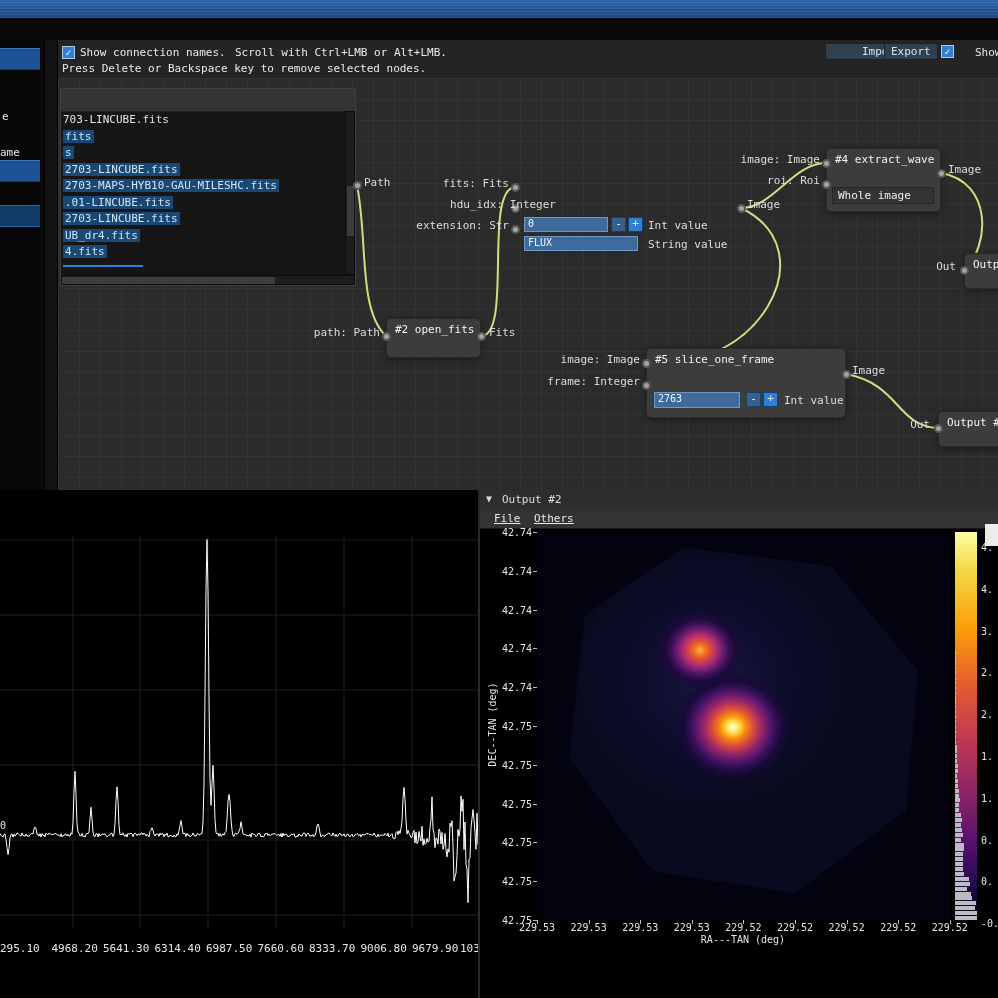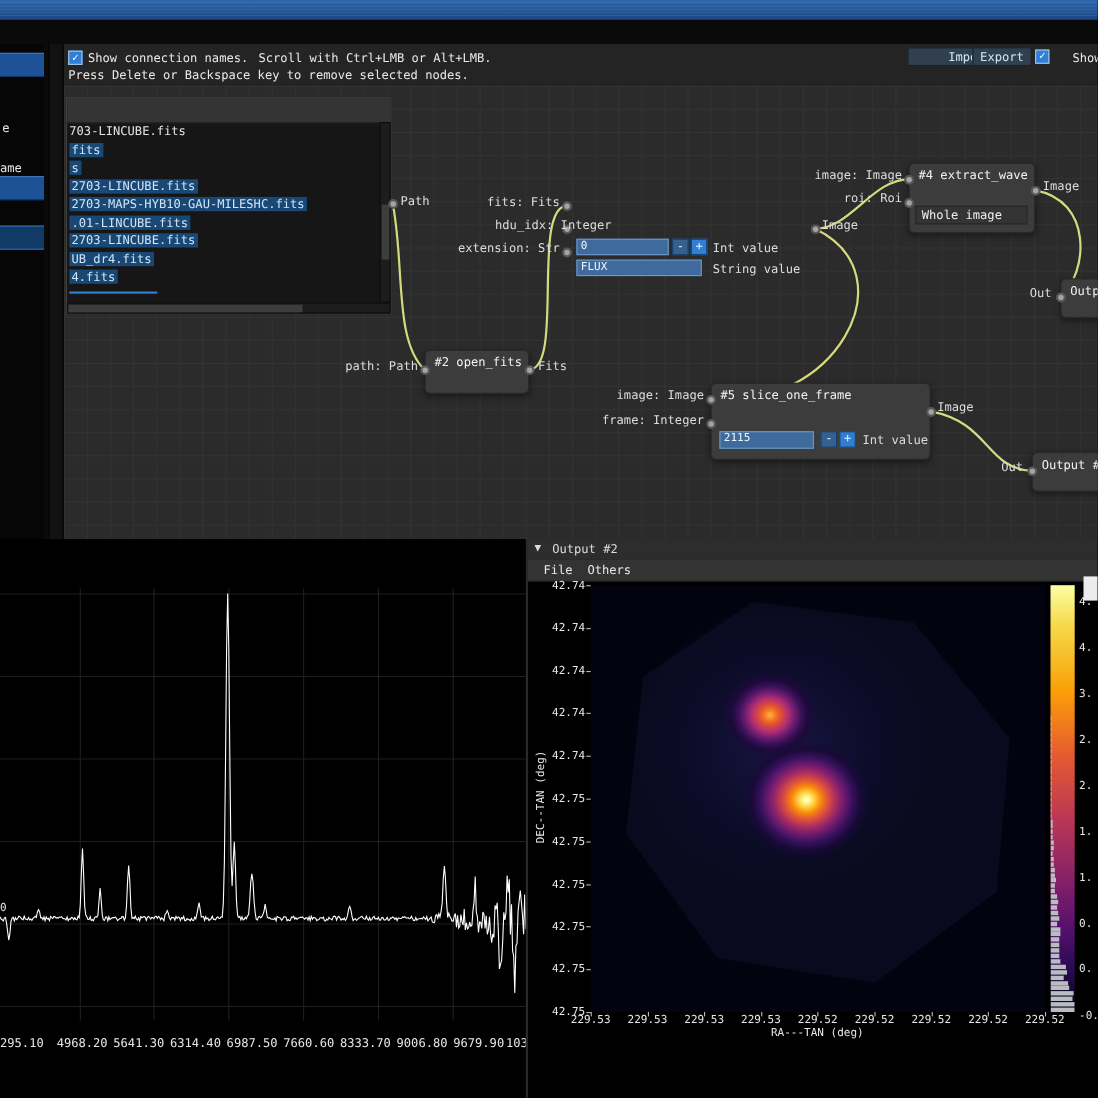--- a/index.html
+++ b/index.html
@@ -52,21 +52,21 @@
     box-sizing:border-box;border:1px solid #17406b;}
   .minus{background:#35608f;}
   .plus{background:var(--accent);}
   .combo{background:#343434;border:1px solid #262626;color:#eee;font-size:11px;line-height:15px;padding:0 5px;box-sizing:border-box;}
   
   #spectrum-panel{left:0;top:490px;width:478px;height:508px;background:#000;overflow:hidden;}
   #panel-divider{left:478px;top:490px;width:2px;height:508px;background:#2a2a2a;}
   #output-panel{left:480px;top:490px;width:518px;height:508px;background:#000;overflow:hidden;}
   #out-header{left:0;top:0;width:518px;height:19px;background:#2d2d2d;border-bottom:1px solid #1a1a1a;}
   #out-menu{left:0;top:19px;width:518px;height:19px;background:#333;border-bottom:1px solid #1a1a1a;}
-  .menu-item{color:#e8e8e8;font-size:11px;}
+  .menu-item{color:#e8e8e8;font-size:11px;text-decoration:underline;}
   .tick-label{font-size:10px;color:#e6e6e6;}
   .tickmark{background:#bbb;}
   #img-box{left:57px;top:42px;width:413px;height:388px;background:#030310;overflow:hidden;}
   .octagon{left:2%;top:1%;width:96%;height:97%;background:#0a0a1f;
     clip-path:polygon(35% 3%,72% 8%,94% 36%,91% 73%,63% 95%,27% 89%,6% 59%,10% 21%);}
   .imgglow{left:0;top:0;width:100%;height:100%;
     background:radial-gradient(ellipse 200px 190px at 42% 38%,rgba(26,24,72,.85) 0%,rgba(16,14,52,.5) 40%,rgba(0,0,0,0) 68%);}
   #blob-upper{left:103px;top:63px;width:120px;height:110px;
     background:radial-gradient(closest-side,#ffb347 0%,#f4701f 10%,#d94a3d 18%,#b12d74 28%,#6e1d70 38%,#3a1058 48%,#1c0a3a 58%,rgba(10,8,40,0) 72%);}
   #blob-lower{left:126px;top:130px;width:140px;height:130px;
@@ -170,21 +170,21 @@
   <div class="abs port" style="left:879px;top:129px;"></div>
   <div class="abs plabel" style="left:890px;top:123px;">Image</div>
 
   <div class="abs node" style="left:588px;top:308px;width:200px;height:70px;">
     <div class="node-title">#5 slice_one_frame</div>
   </div>
   <div class="abs port" style="left:584px;top:319px;"></div>
   <div class="abs port" style="left:584px;top:341px;"></div>
   <div class="abs plabel r" style="left:472px;top:313px;width:110px;">image: Image</div>
   <div class="abs plabel r" style="left:472px;top:335px;width:110px;">frame: Integer</div>
-  <div class="abs field" style="left:596px;top:352px;width:86px;height:16px;">2115</div>
+  <div class="abs field" style="left:596px;top:352px;width:86px;height:16px;">2763</div>
   <div class="abs btn-sm minus" style="left:688px;top:352px;">-</div>
   <div class="abs btn-sm plus" style="left:705px;top:352px;">+</div>
   <div class="abs plabel" style="left:726px;top:354px;">Int value</div>
   <div class="abs port" style="left:784px;top:330px;"></div>
   <div class="abs plabel" style="left:794px;top:324px;">Image</div>
 
   <div class="abs node" style="left:906px;top:213px;width:60px;height:36px;">
     <div class="node-title">Outp</div>
   </div>
   <div class="abs port" style="left:902px;top:226px;"></div>

